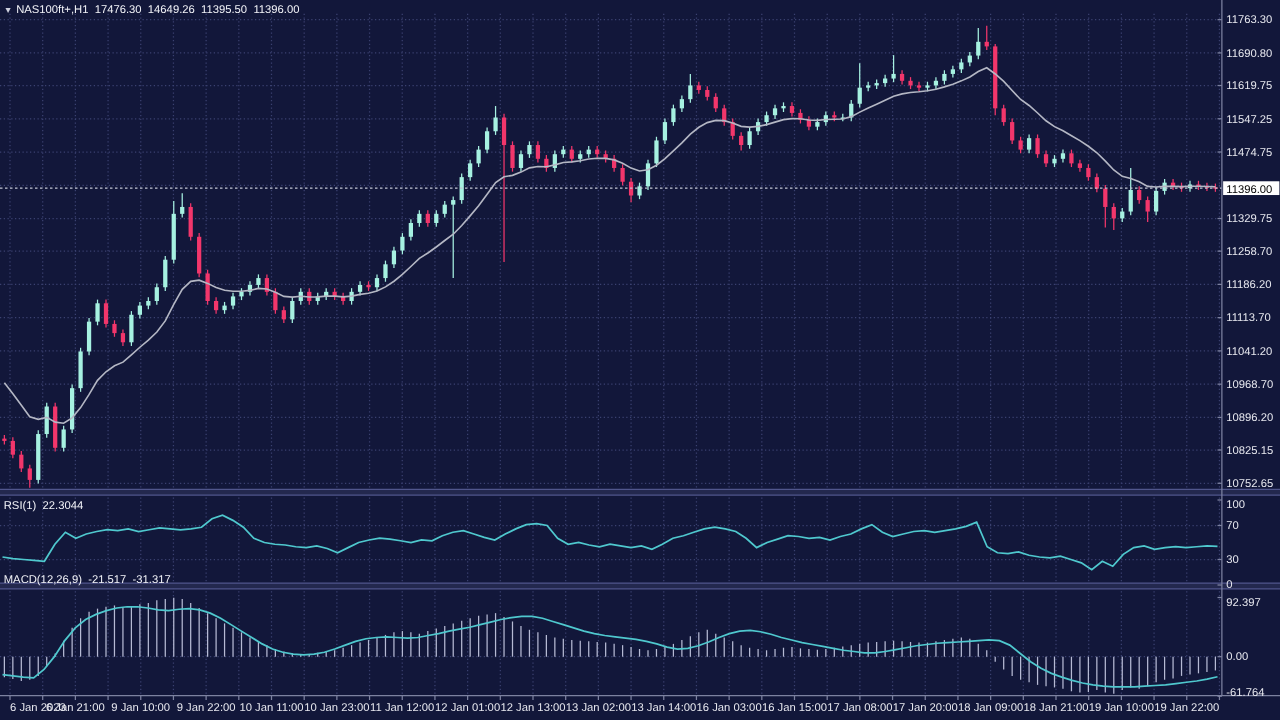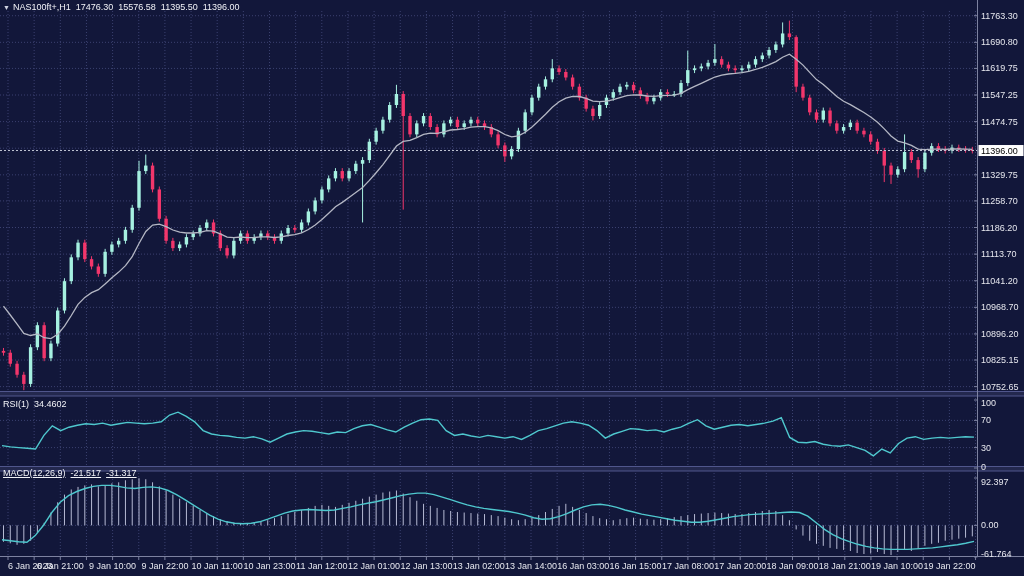--- a/index.html
+++ b/index.html
@@ -631,18 +631,18 @@
         <text x="792.5" y="569" text-anchor="middle">18 Jan 09:00</text>
         <text x="844.8" y="569" text-anchor="middle">18 Jan 21:00</text>
         <text x="897.0999999999999" y="569" text-anchor="middle">19 Jan 10:00</text>
         <text x="949.4" y="569" text-anchor="middle">19 Jan 22:00</text>
       </g>
       <rect x="0" y="0" width="976" height="393" fill="transparent"></rect>
       <rect x="0" y="397" width="976" height="71" fill="transparent"></rect>
       <rect x="0" y="471" width="976" height="85" fill="transparent"></rect>
     </svg>
 
-  <div class="ovl" style="left:3px;top:2px;"><span class="arrow">▼</span><span>NAS100ft+,H1</span><span class="num">17476.30</span><span class="num">15576.58</span><span class="num">11395.50</span><span class="num">11396.00</span></div>
+  <div class="ovl" style="left:3px;top:2px;"><span class="arrow">▼</span><span>NAS100ft+,H1</span><span class="num">17476.30</span><span class="num">14649.26</span><span class="num">11395.50</span><span class="num">11396.00</span></div>
 
-  <div class="ovl" style="left:3px;top:399px;"><span>RSI(1)</span><span class="num">34.4602</span></div>
+  <div class="ovl" style="left:3px;top:399px;"><span>RSI(1)</span><span class="num">22.3044</span></div>
 
-  <div class="ovl" style="left:3px;top:468px;text-decoration:underline;"><span>MACD(12,26,9)</span><span class="num">-21.517</span><span class="num">-31.317</span></div>
+  <div class="ovl" style="left:3px;top:458px;"><span>MACD(12,26,9)</span><span class="num">-21.517</span><span class="num">-31.317</span></div>
 </div>
 
 </body></html>

